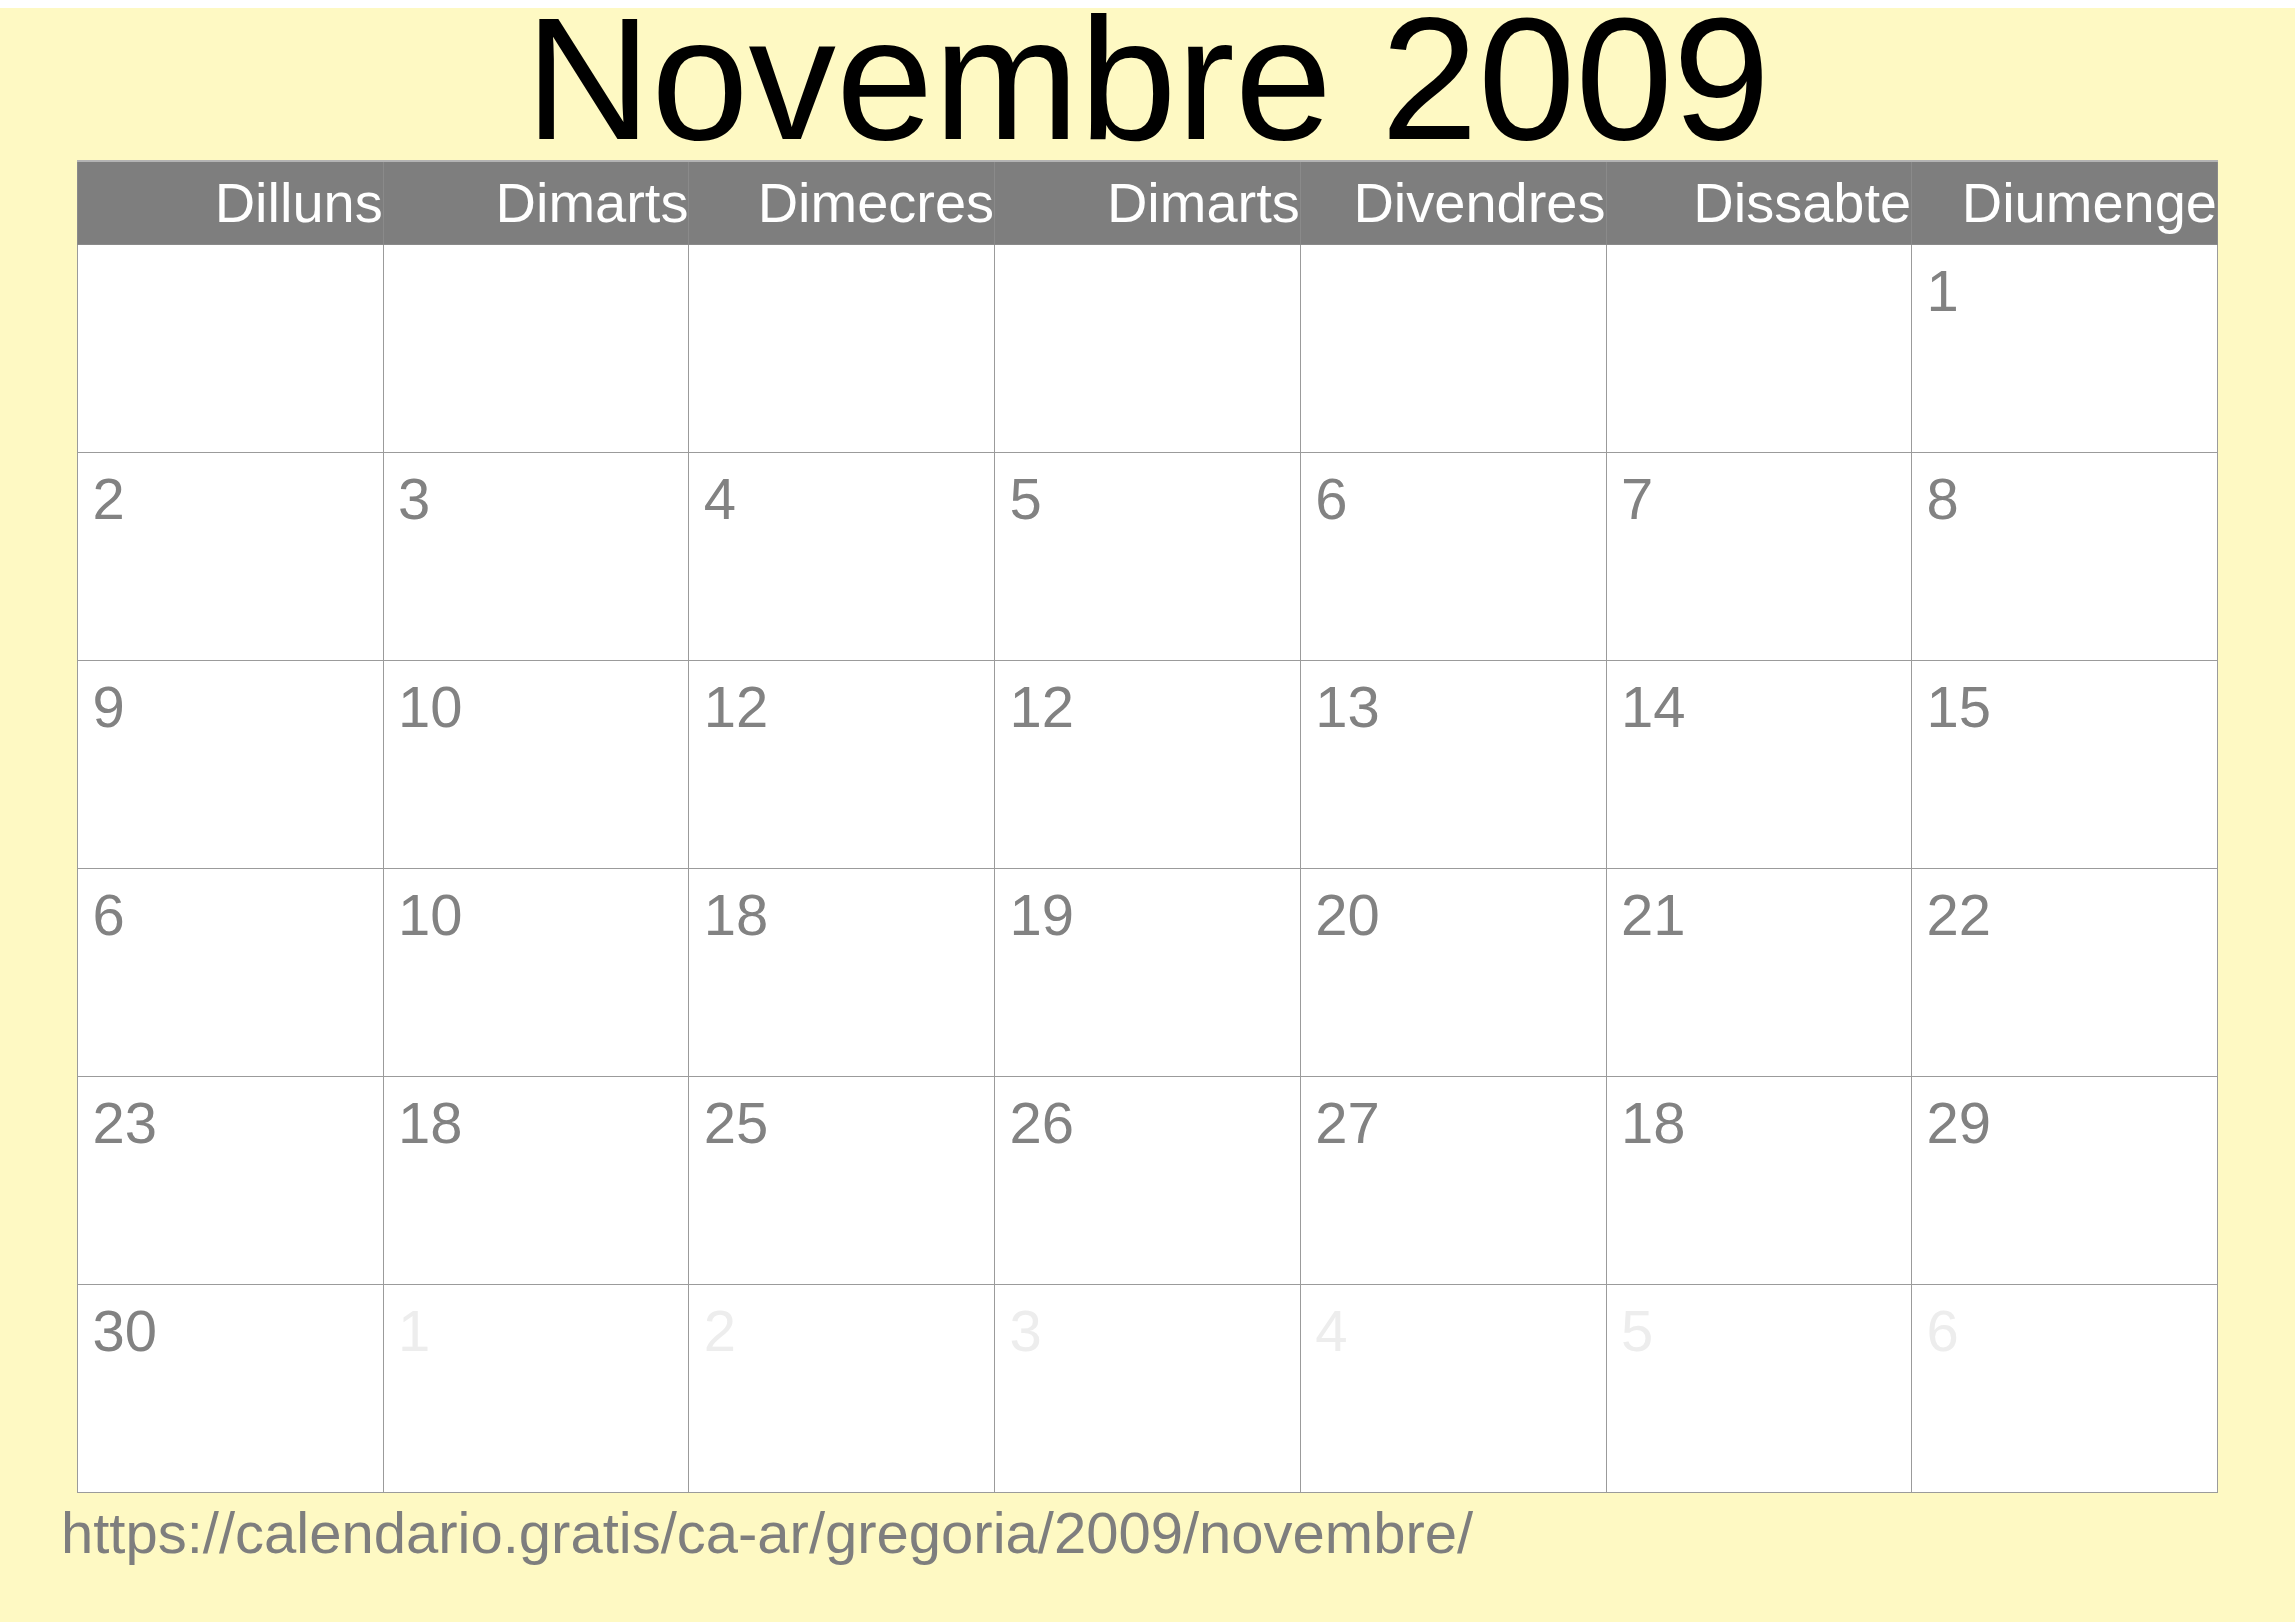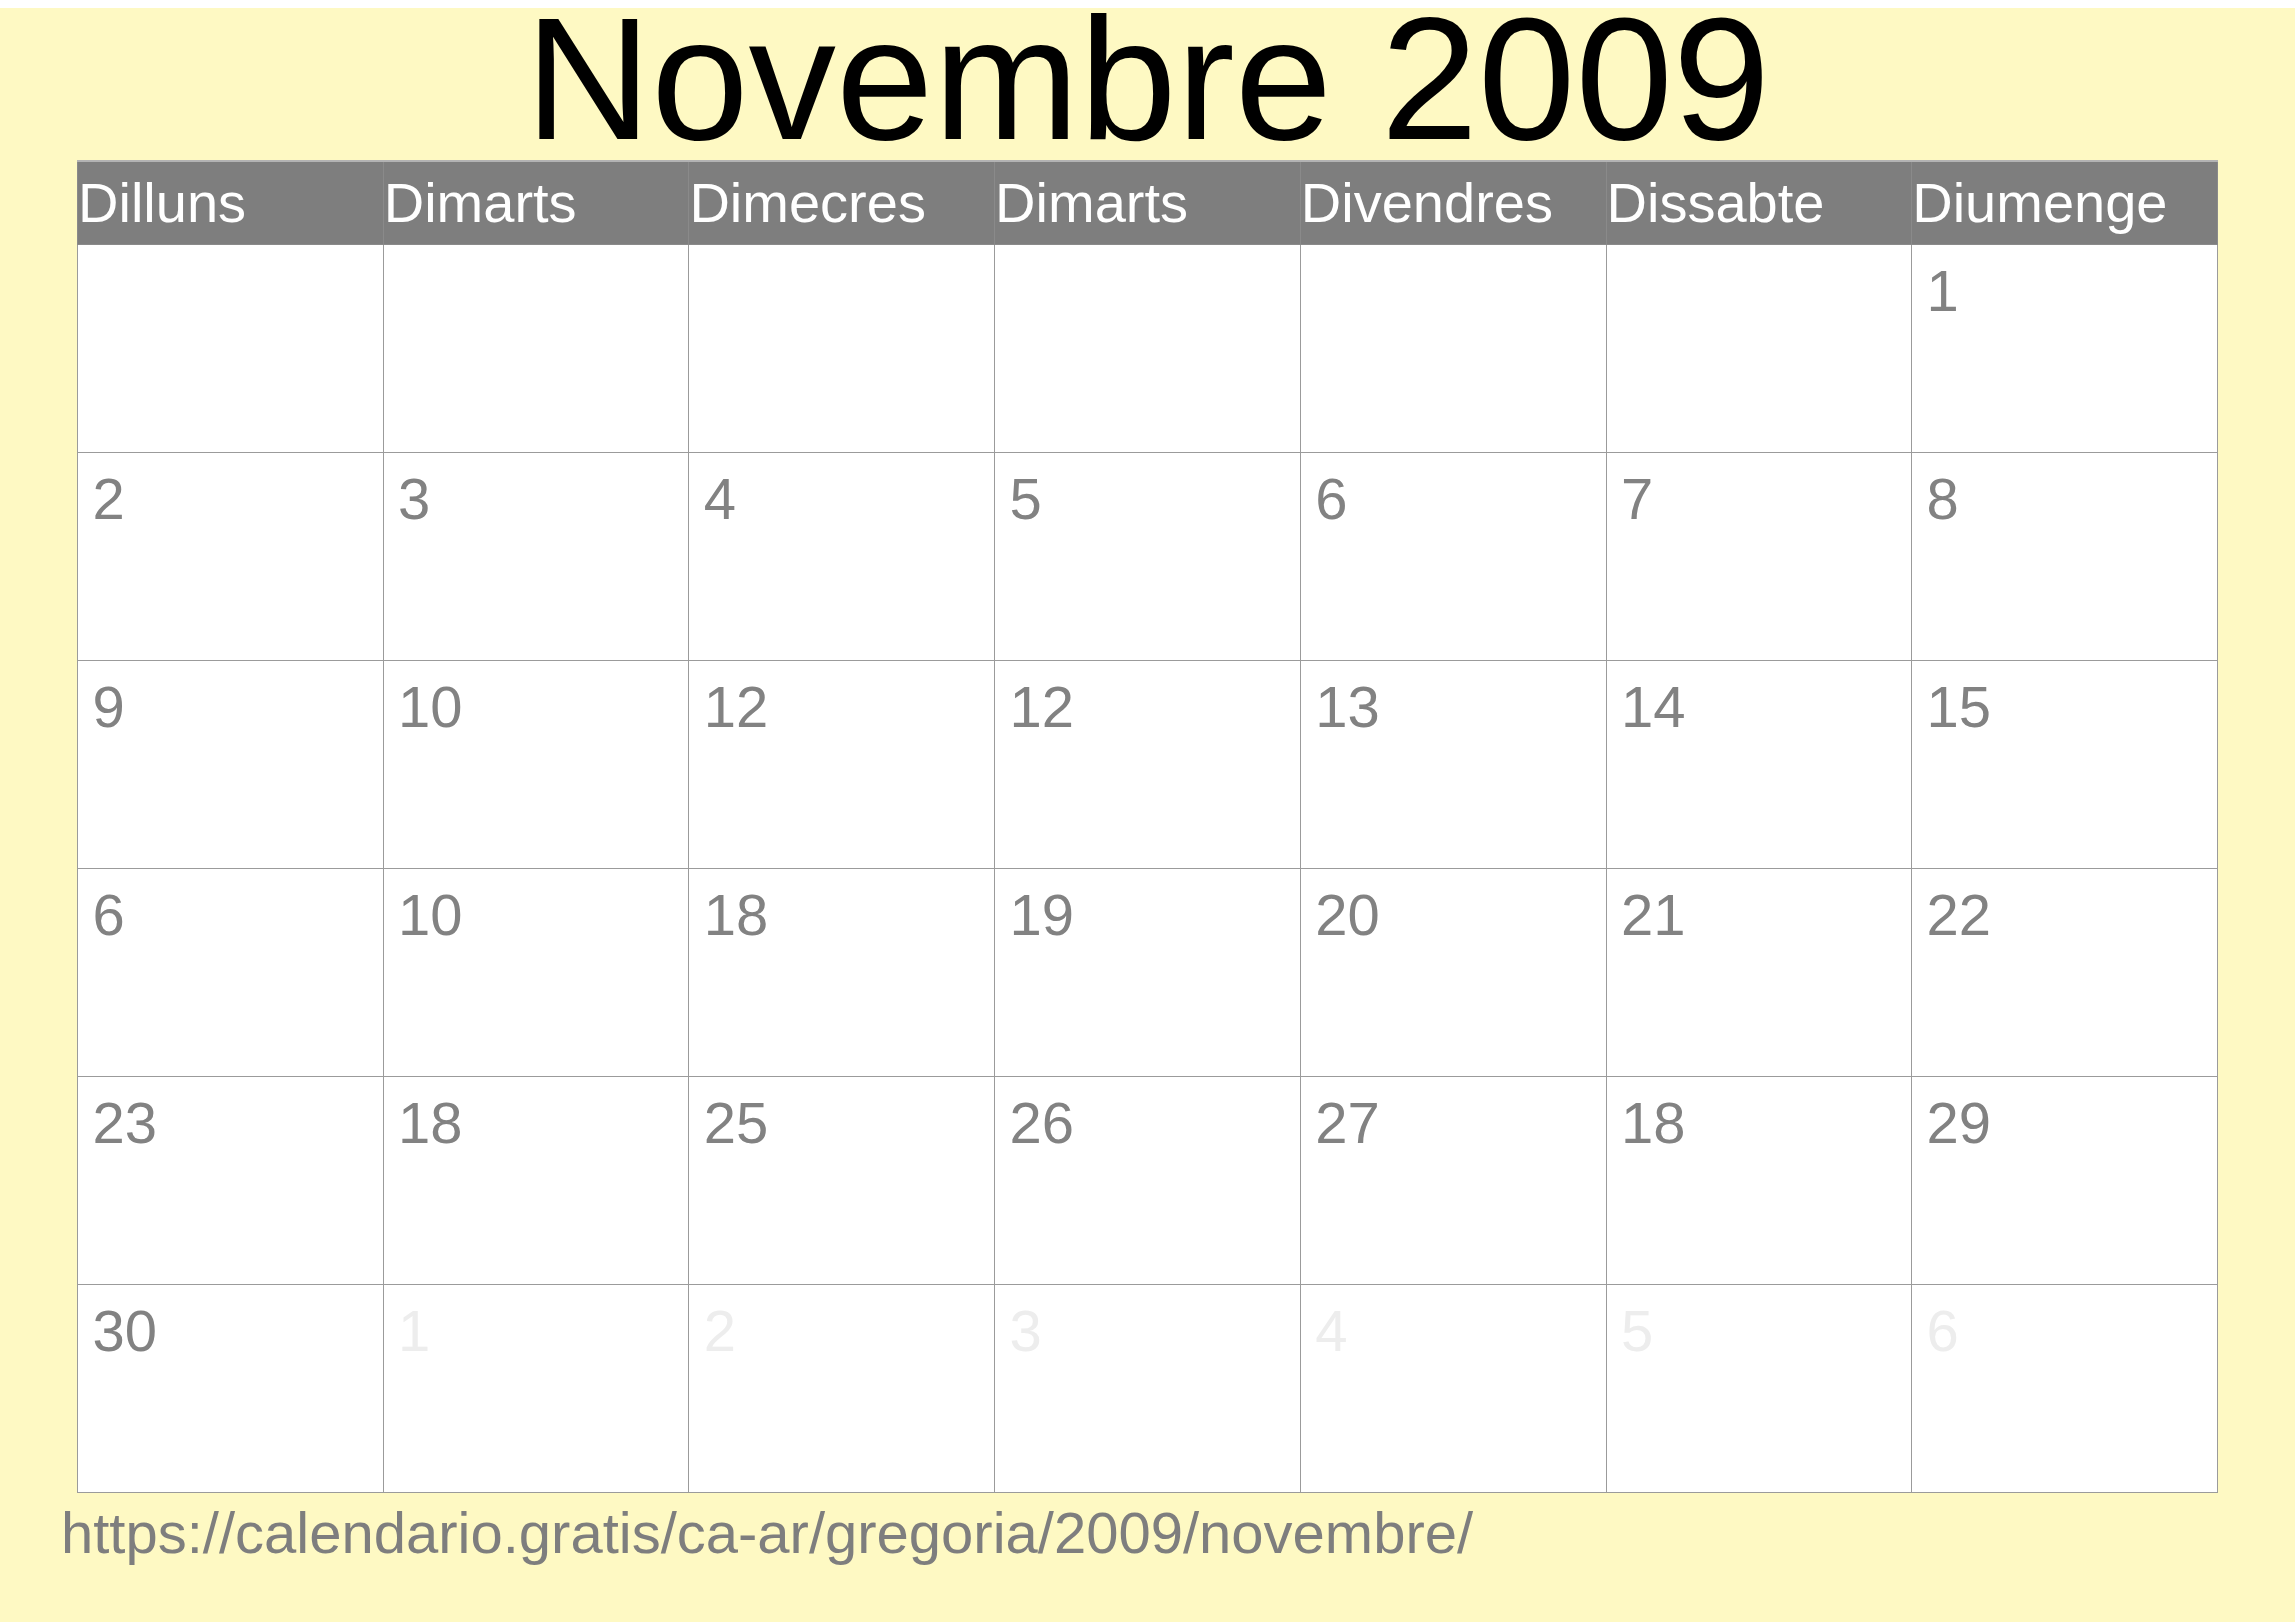--- a/index.html
+++ b/index.html
@@ -37,21 +37,21 @@
     table-layout: fixed;
   }
   table.cal thead tr {
     height: 83px;
   }
   table.cal th {
     background: #7e7e7e;
     color: #ffffff;
     font-size: 56px;
     font-weight: 400;
-    text-align: left;
+    text-align: right;
     vertical-align: middle;
     border: 0.7px solid #8a8a8a;
     border-top: 2px solid #b3b3b3;
     border-bottom: 1.3px solid #8a8a8a;
     padding: 0;
     overflow: hidden;
   }
   table.cal tbody tr {
     height: 208px;
   }

